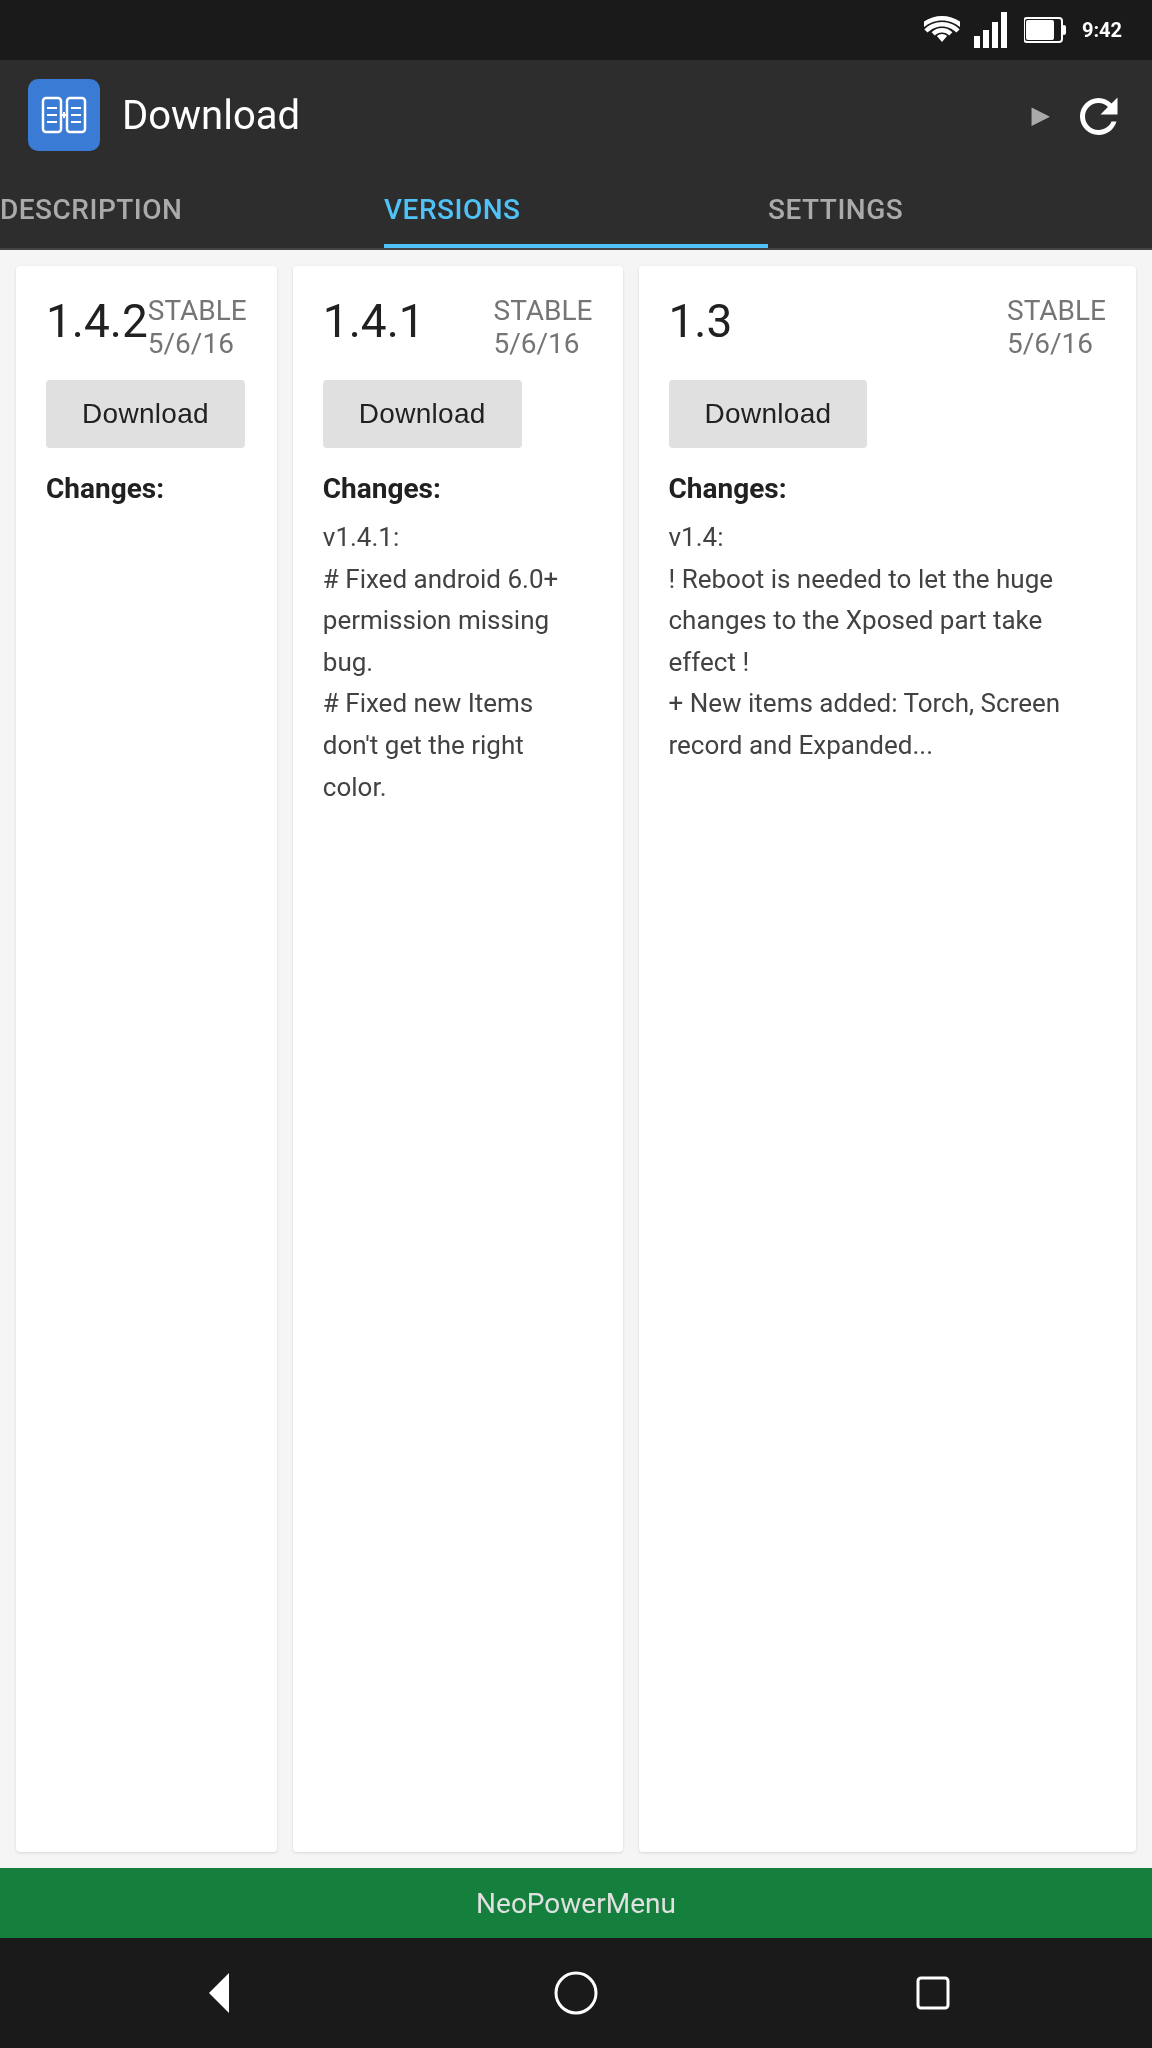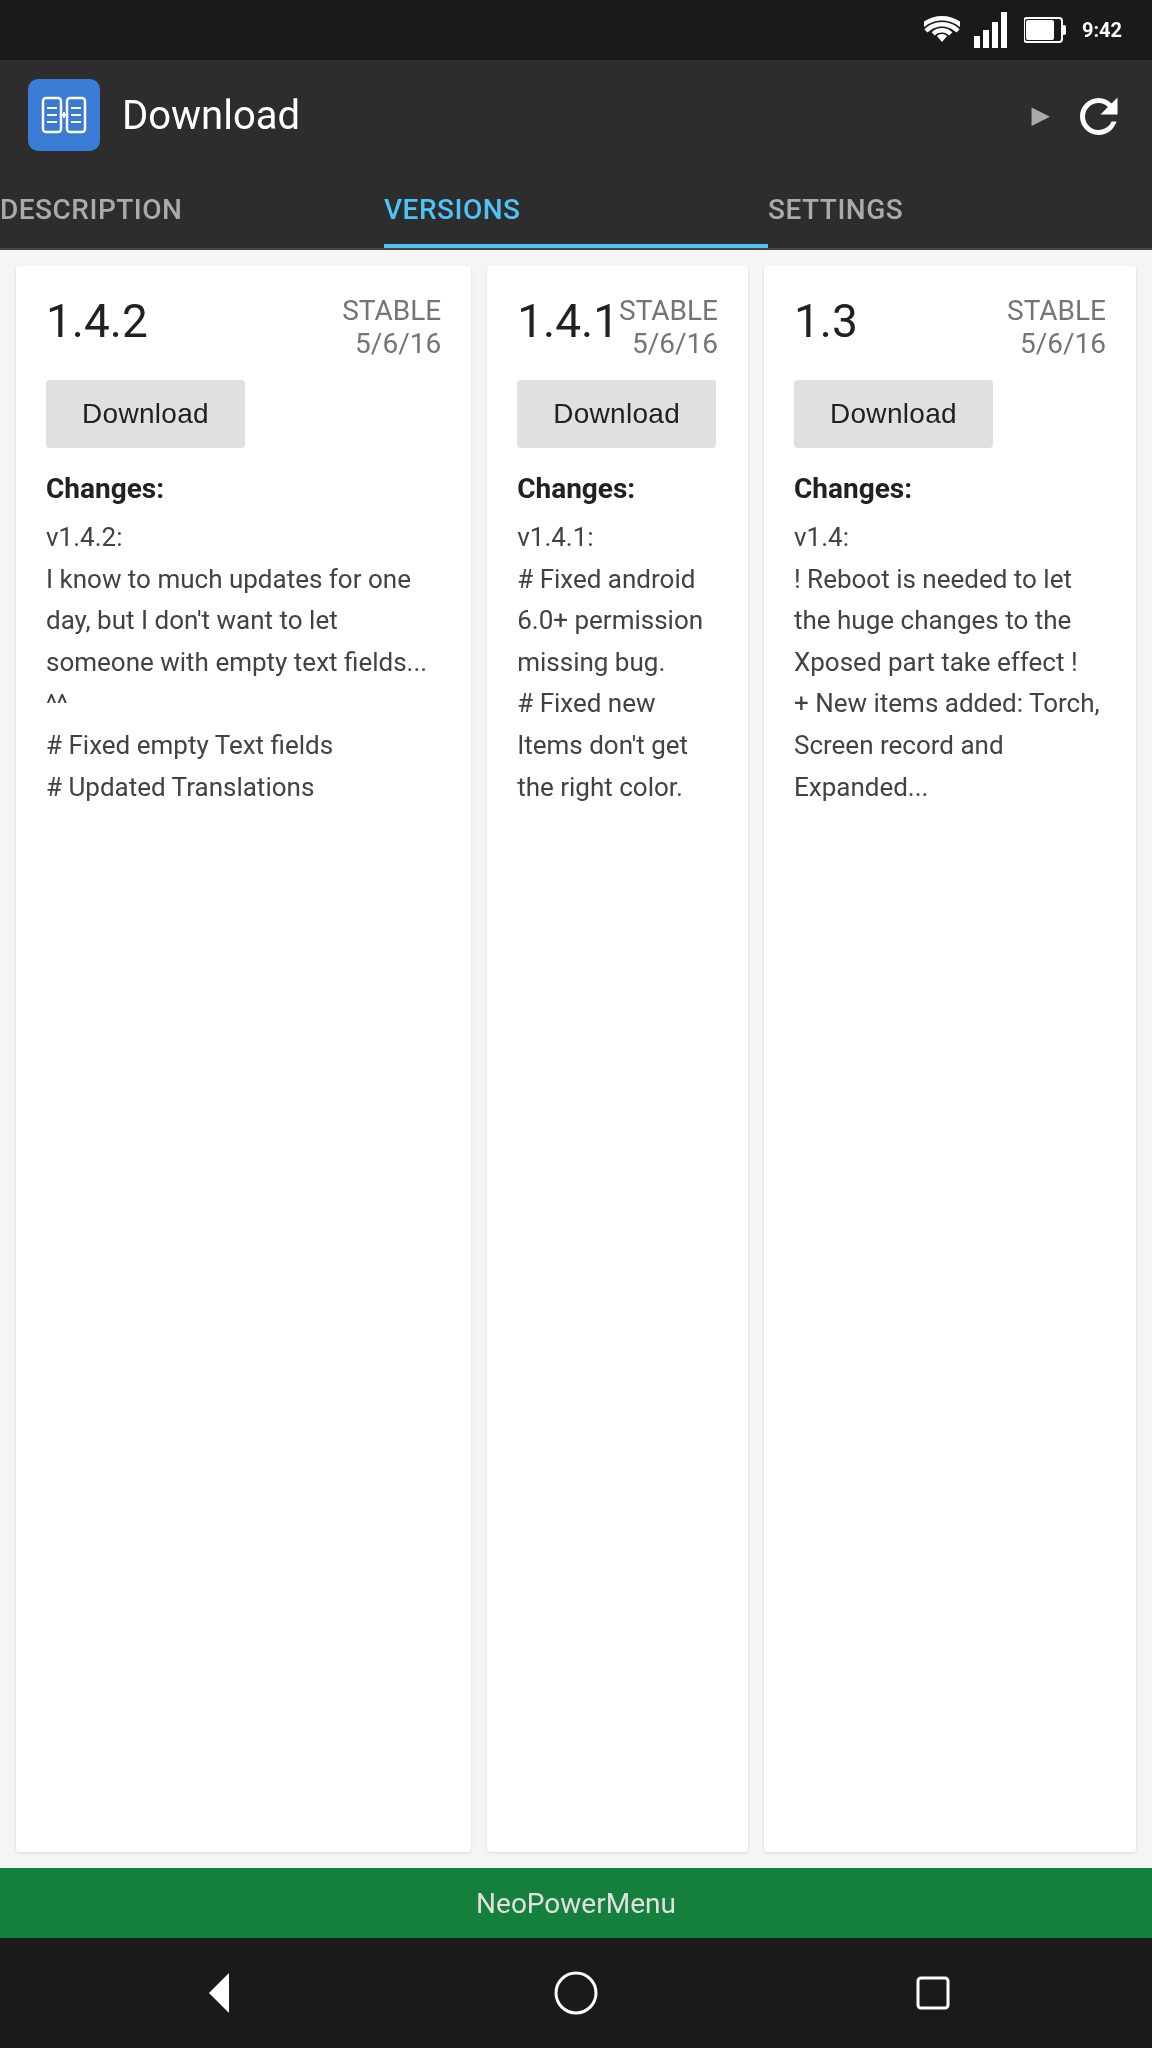--- a/index.html
+++ b/index.html
@@ -159,21 +159,20 @@
       margin-bottom: 20px;
     }
 
     .version-number {
       font-size: 46px;
       color: #212121;
       font-weight: 400;
     }
 
     .version-meta {
-      text-align: right;
     }
 
     .version-stable {
       font-size: 28px;
       color: #757575;
       font-weight: 400;
     }
 
     .version-date {
       font-size: 28px;
@@ -312,21 +311,20 @@
   <div class="version-card">
     <div class="version-header">
       <span class="version-number">1.4.2</span>
       <div class="version-meta">
         <div class="version-stable">STABLE</div>
         <div class="version-date">5/6/16</div>
       </div>
     </div>
     <button class="download-btn">Download</button>
     <div class="changes-label">Changes:</div>
-    <div class="changes-text">v1.4.2:<br>I know to much updates for one day, but I don't want to let someone with empty text fields... ^^<br># Fixed empty Text fields<br># Updated Translations</div>
   </div>
 
   <div class="version-card">
     <div class="version-header">
       <span class="version-number">1.4.1</span>
       <div class="version-meta">
         <div class="version-stable">STABLE</div>
         <div class="version-date">5/6/16</div>
       </div>
     </div>

